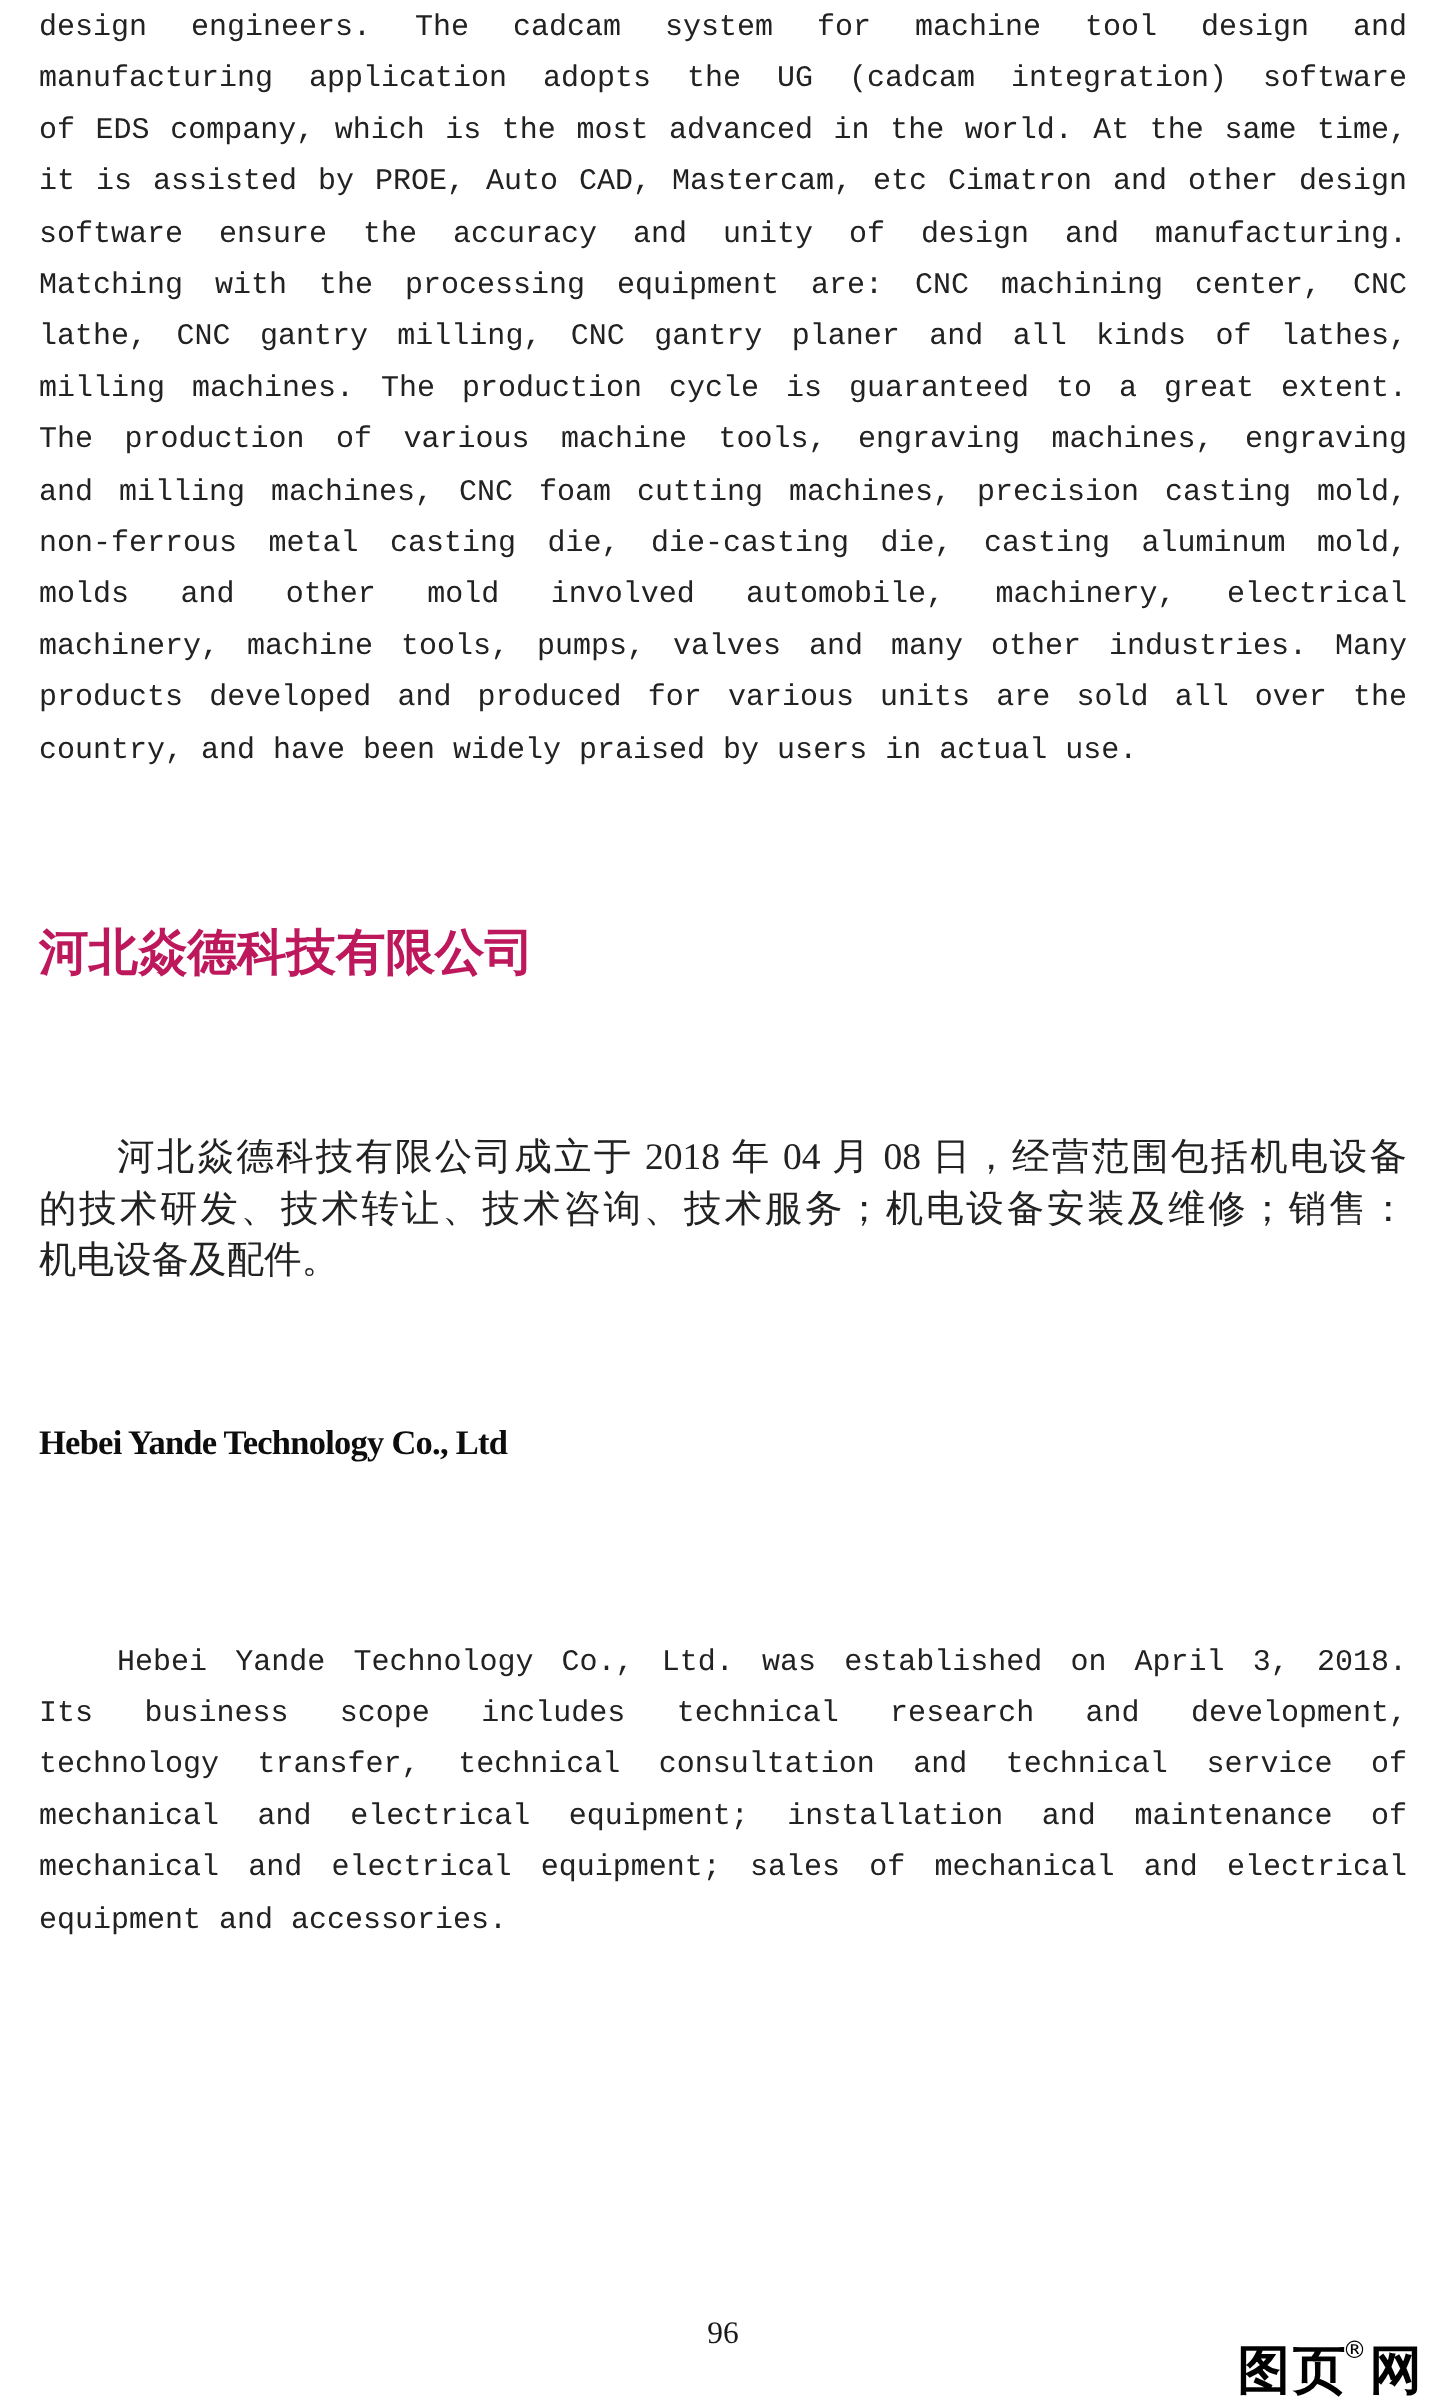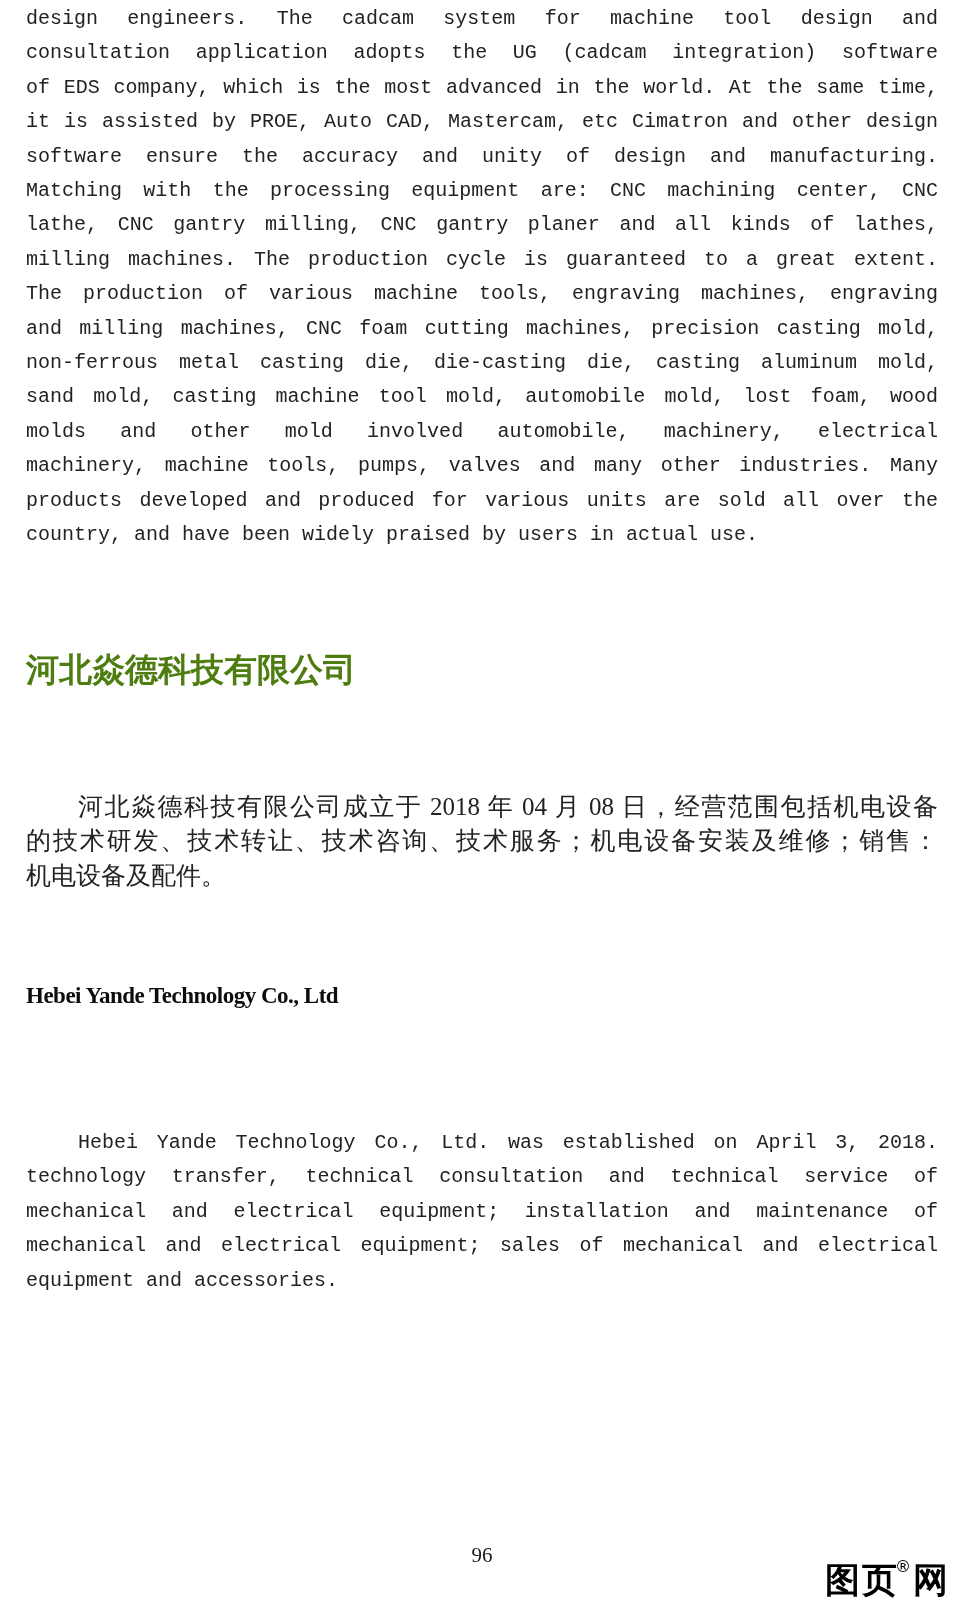--- a/index.html
+++ b/index.html
@@ -26,21 +26,21 @@
   .para-mono .line:last-child { text-align-last: left; }
   .indent-first .line:first-child { text-indent: 52px; }
 
   
   .zh-heading {
     margin: 95px 0 0 0;
     font-family: "DejaVu Sans", "Liberation Sans", sans-serif;
     font-weight: bold;
     font-size: 33px;
     line-height: 44px;
-    color: #4d7c0f;
+    color: #be185d;
   }
 
   
   .para-zh { margin-top: 98px; }
   .para-zh .line {
     font-family: "Liberation Serif", "DejaVu Serif", serif;
     font-size: 25px;
     line-height: 34.5px;
     color: #222222;
     text-align: justify;
@@ -95,49 +95,49 @@
     margin: 0 -4px 0 -4px;
   }
 </style>
 </head>
 <body>
 
 <div class="page">
 
   <div class="para-mono">
       <div class="line">design engineers. The cadcam system for machine tool design and</div>
-      <div class="line">consultation application adopts the UG (cadcam integration) software</div>
+      <div class="line">manufacturing application adopts the UG (cadcam integration) software</div>
       <div class="line">of EDS company, which is the most advanced in the world. At the same time,</div>
       <div class="line">it is assisted by PROE, Auto CAD, Mastercam, etc Cimatron and other design</div>
       <div class="line">software ensure the accuracy and unity of design and manufacturing.</div>
       <div class="line">Matching with the processing equipment are: CNC machining center, CNC</div>
       <div class="line">lathe, CNC gantry milling, CNC gantry planer and all kinds of lathes,</div>
       <div class="line">milling machines. The production cycle is guaranteed to a great extent.</div>
       <div class="line">The production of various machine tools, engraving machines, engraving</div>
       <div class="line">and milling machines, CNC foam cutting machines, precision casting mold,</div>
       <div class="line">non-ferrous metal casting die, die-casting die, casting aluminum mold,</div>
-      <div class="line">sand mold, casting machine tool mold, automobile mold, lost foam, wood</div>
       <div class="line">molds and other mold involved automobile, machinery, electrical</div>
       <div class="line">machinery, machine tools, pumps, valves and many other industries. Many</div>
       <div class="line">products developed and produced for various units are sold all over the</div>
       <div class="line">country, and have been widely praised by users in actual use.</div>
     </div>
 
   <h1 class="zh-heading">河北焱德科技有限公司</h1>
 
   <div class="para-zh indent-first">
       <div class="line">河北焱德科技有限公司成立于 2018 年 04 月 08 日，经营范围包括机电设备</div>
       <div class="line">的技术研发、技术转让、技术咨询、技术服务；机电设备安装及维修；销售：</div>
       <div class="line">机电设备及配件。</div>
     </div>
 
   <h2 class="en-heading">Hebei Yande Technology Co., Ltd</h2>
 
   <div class="para-mono para-2 indent-first">
       <div class="line">Hebei Yande Technology Co., Ltd. was established on April 3, 2018.</div>
+      <div class="line">Its business scope includes technical research and development,</div>
       <div class="line">technology transfer, technical consultation and technical service of</div>
       <div class="line">mechanical and electrical equipment; installation and maintenance of</div>
       <div class="line">mechanical and electrical equipment; sales of mechanical and electrical</div>
       <div class="line">equipment and accessories.</div>
     </div>
 
   <div class="page-number">96</div>
 
   <div class="watermark" style="color: #000000;">
     <span class="wm-left">图页</span><span class="wm-reg">®</span><span class="wm-right">网</span>

